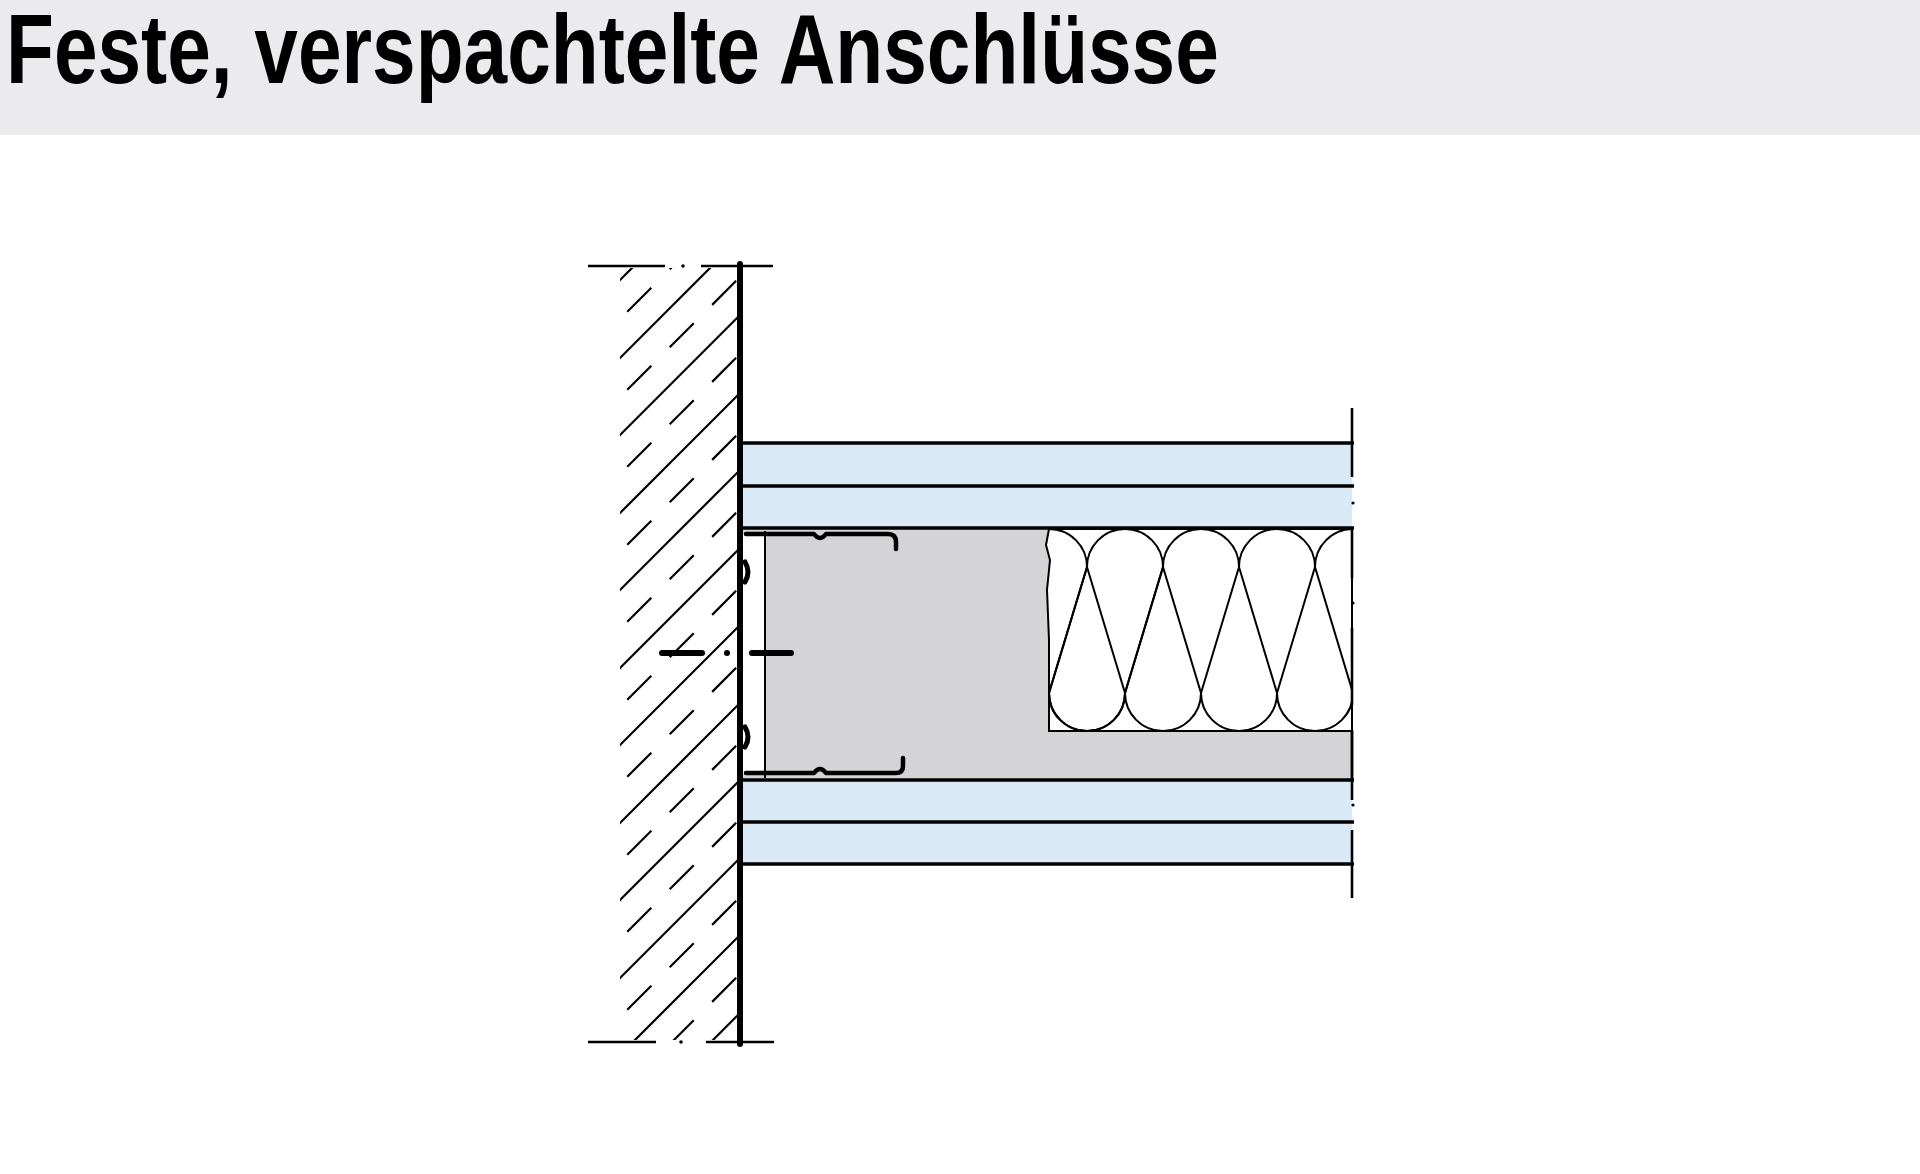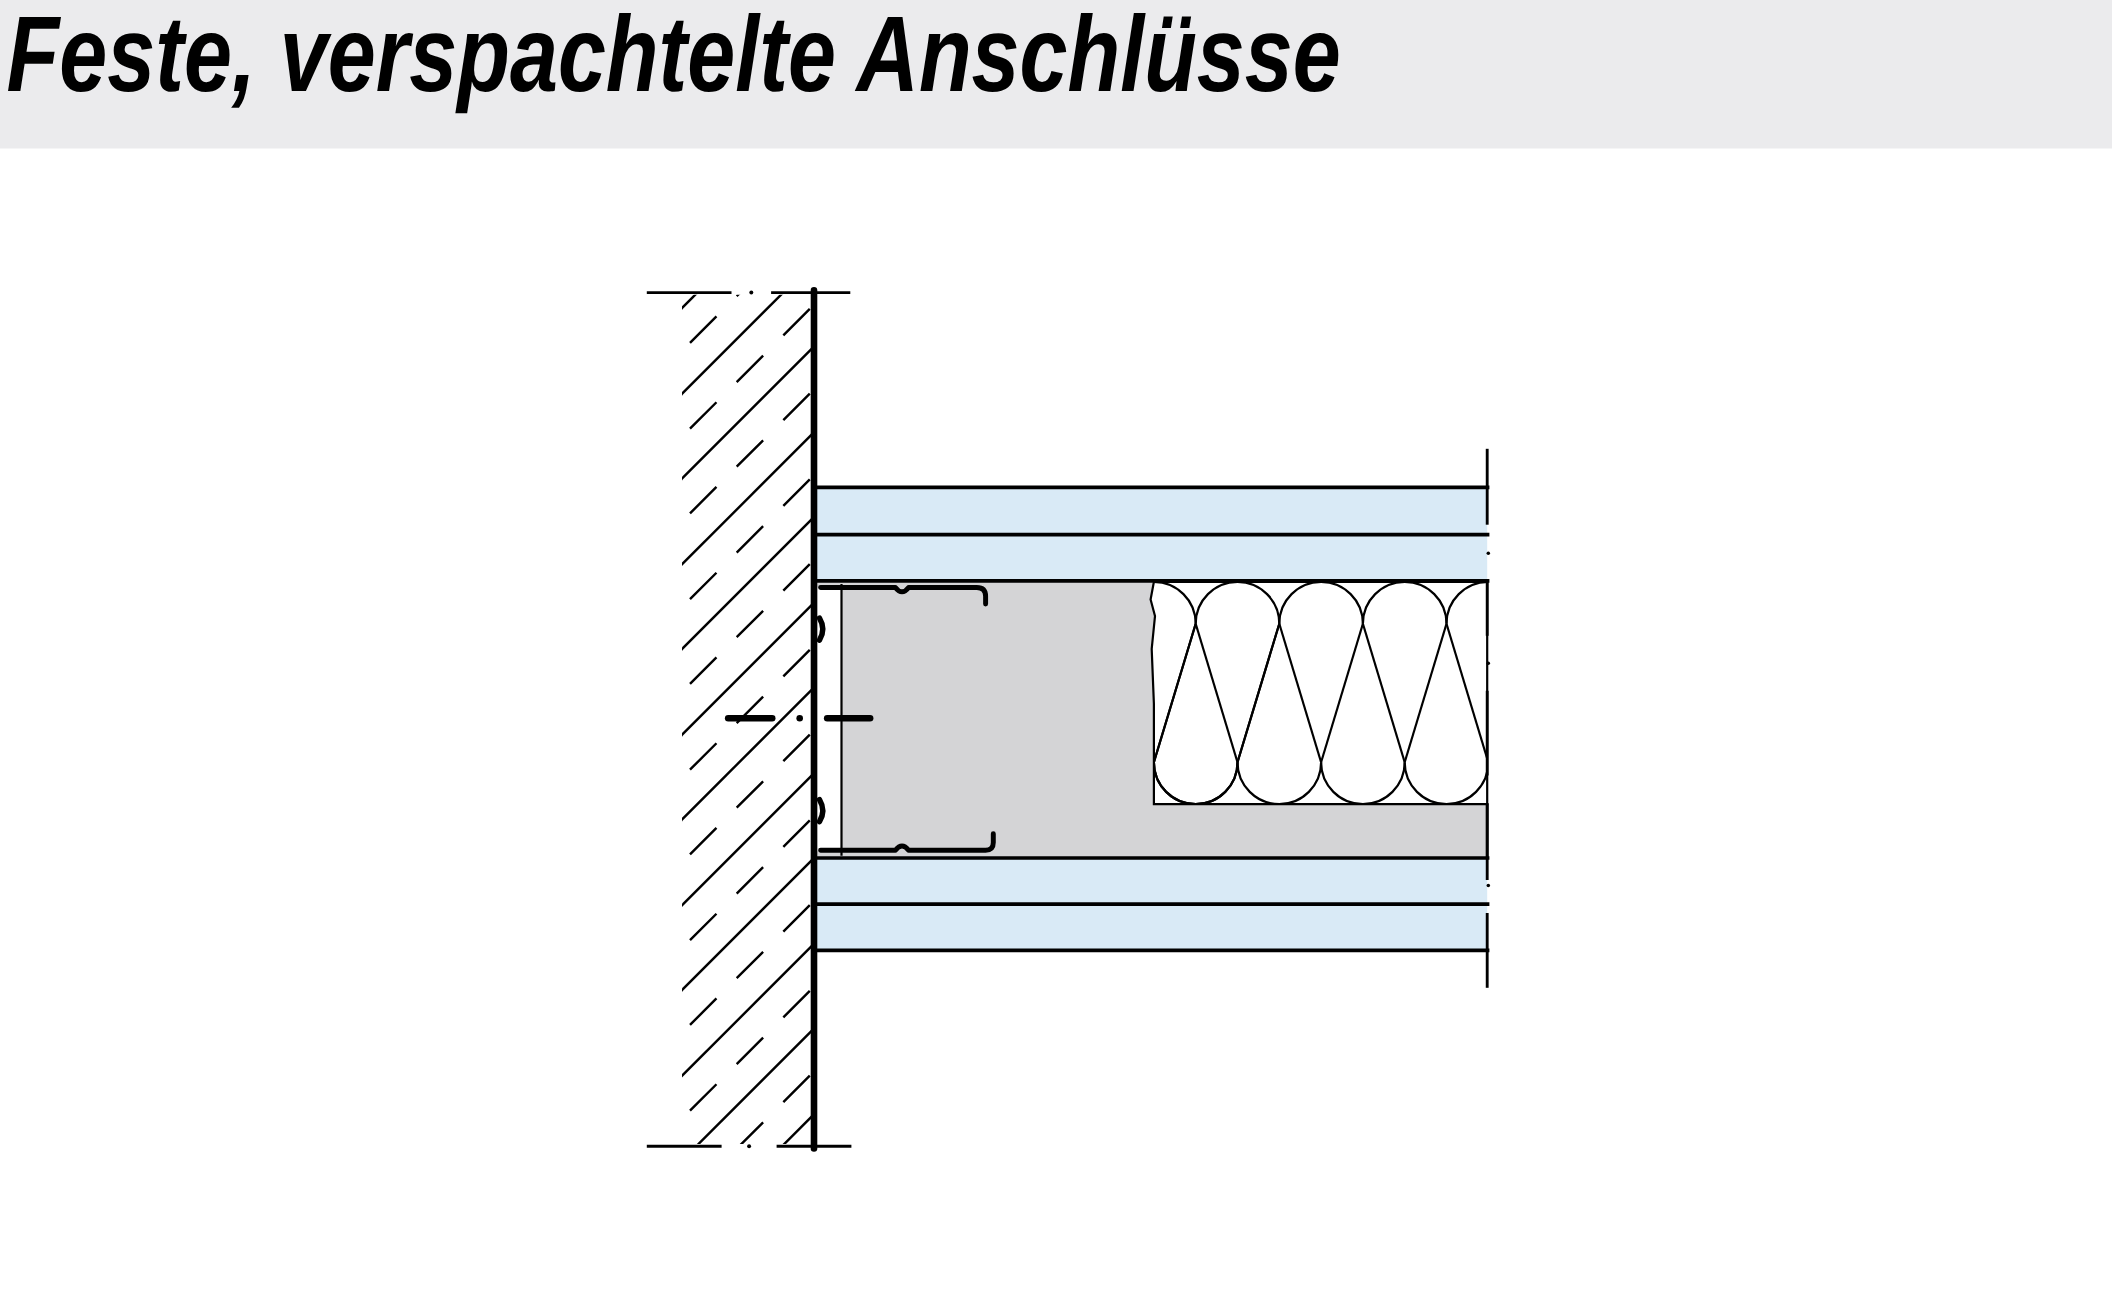--- a/index.html
+++ b/index.html
@@ -1,20 +1,19 @@
 <!DOCTYPE html>
 <html><head>
 <meta charset="utf-8">
 <style>
   html, body { margin:0; padding:0; background:#ffffff; }
   body { width:1920px; height:1174px; position:relative; overflow:hidden; font-family:"Liberation Sans", sans-serif; }
   .header {
     position:absolute; left:0; top:0; width:1920px; height:135px;
     background:#ebebed;
-    font-style:italic;
   }
   .title {
     position:absolute; left:6px; top:-6px;
     font-family:"Liberation Sans", sans-serif;
     font-weight:bold; font-size:98px; line-height:110px;
     color:#000; white-space:nowrap;
     transform:scaleX(0.80); transform-origin:left top;
     letter-spacing:0px;
   }
   .drawing { position:absolute; left:0; top:0; }

